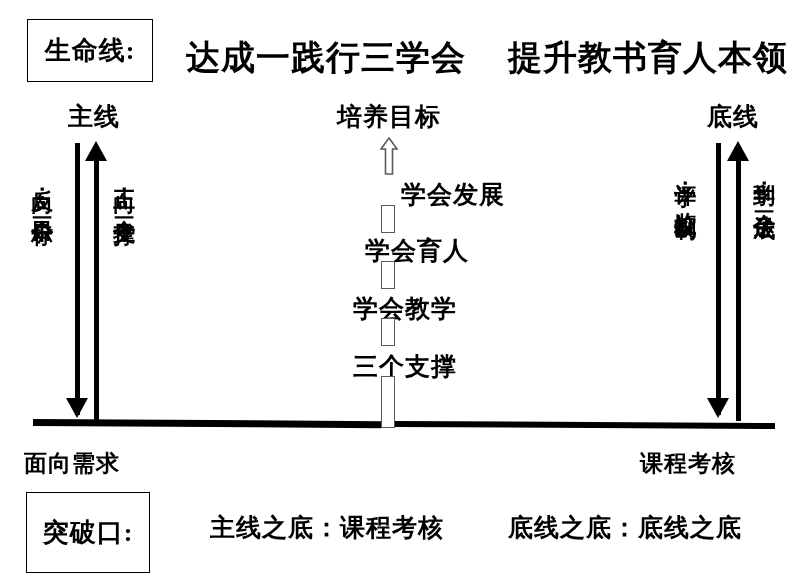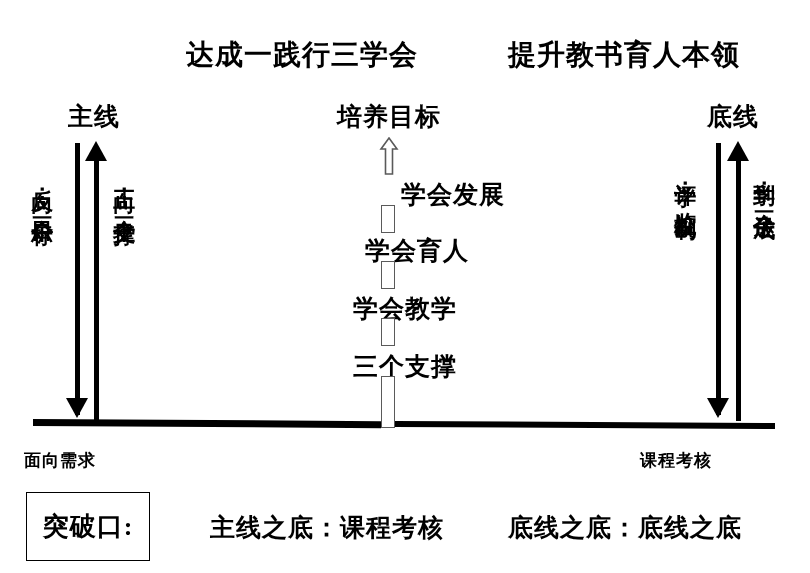--- a/index.html
+++ b/index.html
@@ -19,23 +19,23 @@
   }
 
   
   .htext {
     position: absolute;
     white-space: nowrap;
     font-weight: bold;
     color: #000;
     line-height: 1;
   }
-  .htext.big   { font-size: 28px; letter-spacing: 1px; }
+  .htext.big   { font-size: 34px; letter-spacing: 1px; }
   .htext.mid   { font-size: 25px; letter-spacing: 1px; }
-  .htext.small { font-size: 17px; letter-spacing: 1px; }
+  .htext.small { font-size: 23px; letter-spacing: 1px; }
 
   
   .boxlabel {
     position: absolute;
     border: 1.5px solid #000;
     background: #fff;
     display: flex;
     align-items: center;
     justify-content: center;
     font-weight: bold;
@@ -105,20 +105,23 @@
     font-size: 25px;
     letter-spacing: 1px;
     white-space: nowrap;
   }
 </style>
 </head>
 <body>
 
 <div id="canvas">
 
+  <div class="boxlabel" style="left:27px; top:19px; width:126px; height:63px;">
+    <span>生命线:</span>
+  </div>
 
   <div class="htext big" style="left:186px; top:41px;">达成一践行三学会</div>
 
   <div class="htext big" style="left:508px; top:41px;">提升教书育人本领</div>
 
   <div class="htext mid" style="left:68px; top:104px;">主线</div>
 
   <div class="htext mid" style="left:337px; top:104px;">培养目标</div>
 
   <div class="htext mid" style="left:707px; top:104px;">底线</div>
@@ -161,21 +164,21 @@
 
   <div class="baseline" style="left:33px; top:419px; width:348px; height:7px;
               transform:skewY(0.35deg); transform-origin:left center;"></div>
   <div class="baseline" style="left:395px; top:421px; width:380px; height:6px;
               transform:skewY(0.3deg); transform-origin:left center;"></div>
 
   <div class="htext small" style="left:24px; top:452px;">面向需求</div>
 
   <div class="htext small" style="left:640px; top:452px;">课程考核</div>
 
-  <div class="boxlabel" style="left:26px; top:492px; width:124px; height:69px;">
+  <div class="boxlabel" style="left:26px; top:492px; width:124px; height:81px;">
     <span>突破口:</span>
   </div>
 
   <div class="htext mid" style="left:186px; top:515px;margin-left:24px;">主线之底：课程考核</div>
 
   <div class="htext mid" style="left:508px; top:515px;">底线之底：底线之底</div>
 
 </div>
 
 </body></html>

